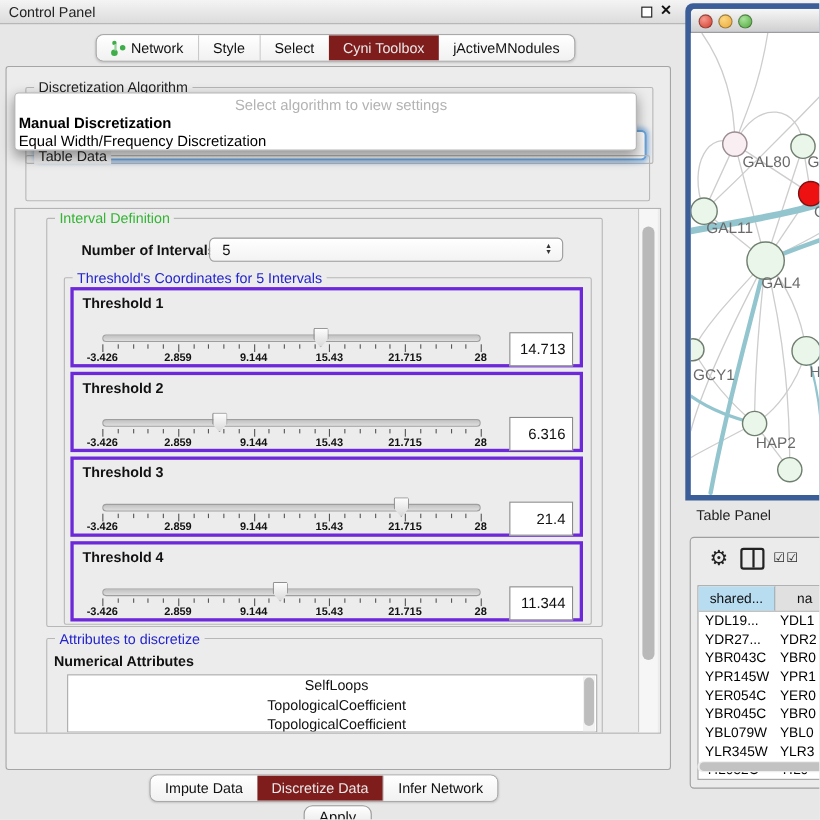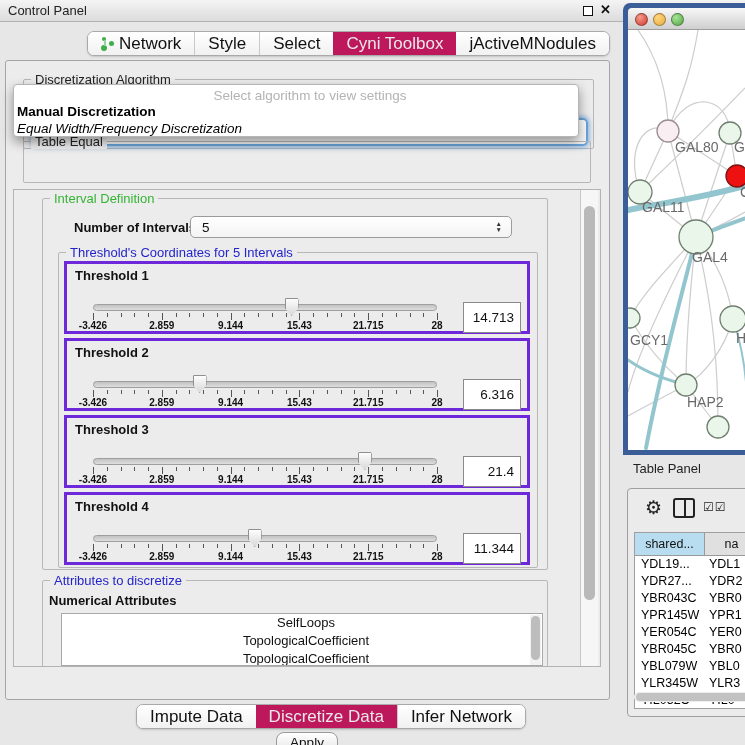--- a/index.html
+++ b/index.html
@@ -11,24 +11,24 @@
   
   #titlebar { left:0; top:0; width:745px; height:22px;
     background:linear-gradient(#f4f4f4,#dcdcdc); border-bottom:1px solid #b2b2b2; }
   #titlebar .t { position:absolute; left:8px; top:3px; font-size:13px; color:#222; }
   #float-btn { position:absolute; left:583px; top:6px; width:10px; height:10px; border:1.5px solid #111; background:#fff; }
   #close-btn { position:absolute; left:600px; top:2px; font-size:13px; font-weight:bold; color:#111; cursor:default; }
 
   
   .tabgroup { display:flex; border:1px solid #a9a9a9; border-radius:7px; overflow:hidden;
     background:#fff; box-shadow:0 1px 2px rgba(0,0,0,.15); height:25px; }
-  .tab { display:flex; align-items:center; gap:5px; padding:0 13px; font-size:17px; color:#111;
+  .tab { display:flex; align-items:center; gap:5px; padding:0 13px; font-size:13px; color:#111;
     background:linear-gradient(#ffffff,#f1f1f1); white-space:nowrap;justify-content:space-between; }
   .tab.sep { border-left:1px solid #c9c9c9; }
-  .tab.selected { background:#be185d; color:#e9e9e9; border-left:none; }
+  .tab.selected { background:#7f1d1d; color:#e9e9e9; border-left:none; }
   #top-tabs { left:87px; top:31px; }
   #bottom-tabs { left:136px; top:704px; }
   .neticon { width:13px; height:15px; position:relative; display:inline-block; }
   .neticon i { position:absolute; border-radius:50%; background:#3fae4a; }
   .neticon .l { position:absolute; background:#9bd39f; width:1.5px; }
 
   
   #mainpanel { left:5px; top:60px; width:605px; height:640px; background:#ececec;
     border:1px solid #a5a5a5; border-radius:3px; }
   .fieldset { position:absolute; border:1px solid #b7b7b7; border-radius:2px; }
@@ -156,21 +156,21 @@
       <div id="algo-combo" class="combo" style="left:8px; top:38px; width:556px; height:28px;">
         <span class="val"></span>
         <span class="stepper">
             <span>▲</span>
             <span>▼</span>
           </span>
       </div>
     </div>
 
     <div class="fieldset" style="left:17px; top:80px; width:568px; height:42px;">
-      <span class="legend">Table Equal</span>
+      <span class="legend">Table Data</span>
     </div>
 
     <div id="viewport" class="abs" style="left:7px; top:128px;">
 
       <div class="fieldset" style="left:28px; top:8px; width:506px; height:372px;">
         <span class="legend green">Interval Definition</span>
       </div>
       <span class="numlabel" style="left:60px; top:30px;">Number of Intervals</span>
       <div class="combo" style="left:176px; top:26px; width:322px; height:22px;">
         <span class="val">5</span>
@@ -367,21 +367,21 @@
         <span>Discretize Data</span>
       </div>
     <div class="tab sep">
         <span>Infer Network</span>
       </div>
   </div>
 
   <div id="popup" class="abs">
     <div class="ph">Select algorithm to view settings</div>
     <div class="opt bold" style="top:19px;">Manual Discretization</div>
-    <div class="opt" style="top:36px;font-style:italic;">Equal Width/Frequency Discretization</div>
+    <div class="opt" style="top:36px;">Equal Width/Frequency Discretization</div>
   </div>
 
   <div id="netframe" class="abs"></div>
   <div id="nettitle" class="abs">
     <span class="light" style="left:7px;  background:radial-gradient(circle at 35% 30%, #f59a8e, #d33a2c);"></span>
     <span class="light" style="left:25px; background:radial-gradient(circle at 35% 30%, #fcd77f, #eba93c);"></span>
     <span class="light" style="left:43px; background:radial-gradient(circle at 35% 30%, #a8e39a, #52a83f);"></span>
   </div>
   <div id="netcanvas" class="abs">
     <svg id="net" width="130" height="420" viewBox="0 0 130 420">

